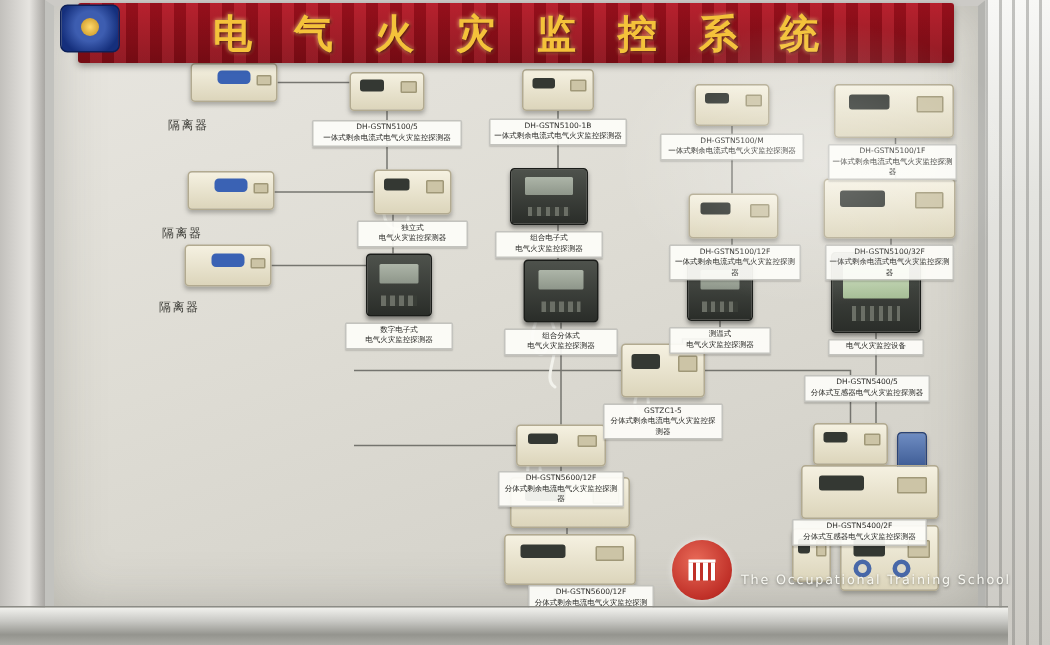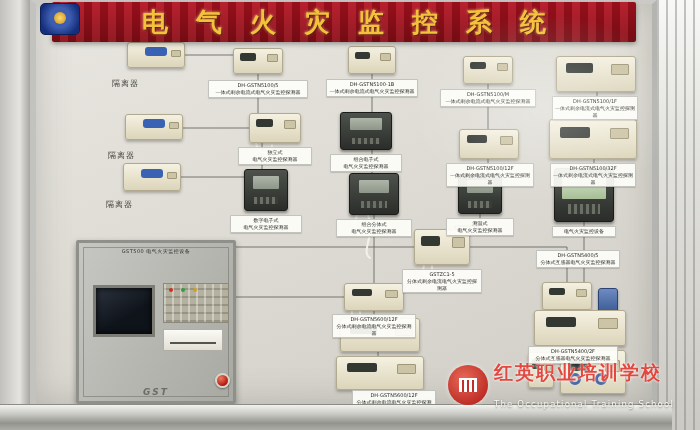--- a/index.html
+++ b/index.html
@@ -209,39 +209,26 @@
   <div class="dev coilblue" style="left:598px;top:288px;width:20px;height:26px"></div>
   <div class="dev cream" style="left:534px;top:310px;width:92px;height:36px"></div>
   <div class="dev-label" style="left:528px;top:346px;width:90px">DH-GSTN5400/2F
 分体式互感器电气火灾监控探测器</div>
   <div class="dev cream" style="left:528px;top:352px;width:26px;height:36px"></div>
   <div class="dev cream" style="left:560px;top:350px;width:66px;height:44px">
     <span class="ring" style="left:8px;top:22px"></span>
     <span class="ring" style="left:34px;top:22px"></span>
   </div>
 
-  <div class="cabinet">
-    <div class="cab-header">GST500 电气火灾监控设备</div>
-    <div class="cab-screen"></div>
-    <div class="cab-keypad">
-      <span class="led red"></span>
-      <span class="led green"></span>
-      <span class="led amber"></span>
-    </div>
-    <div class="cab-printer"></div>
-    <div class="cab-button"></div>
-    <div class="cab-brand">GST</div>
-  </div>
 
   <div class="rail"></div>
   <div class="glare"></div>
 
   <div class="watermark">
     <div class="wm-logo">
       <div class="wm-building"></div>
     </div>
     <div class="wm-text">
-      <div class="wm-cn">红英职业培训学校</div>
       <div class="wm-en">The Occupational Training School</div>
     </div>
   </div>
 
 </div>
 
 </body></html>

